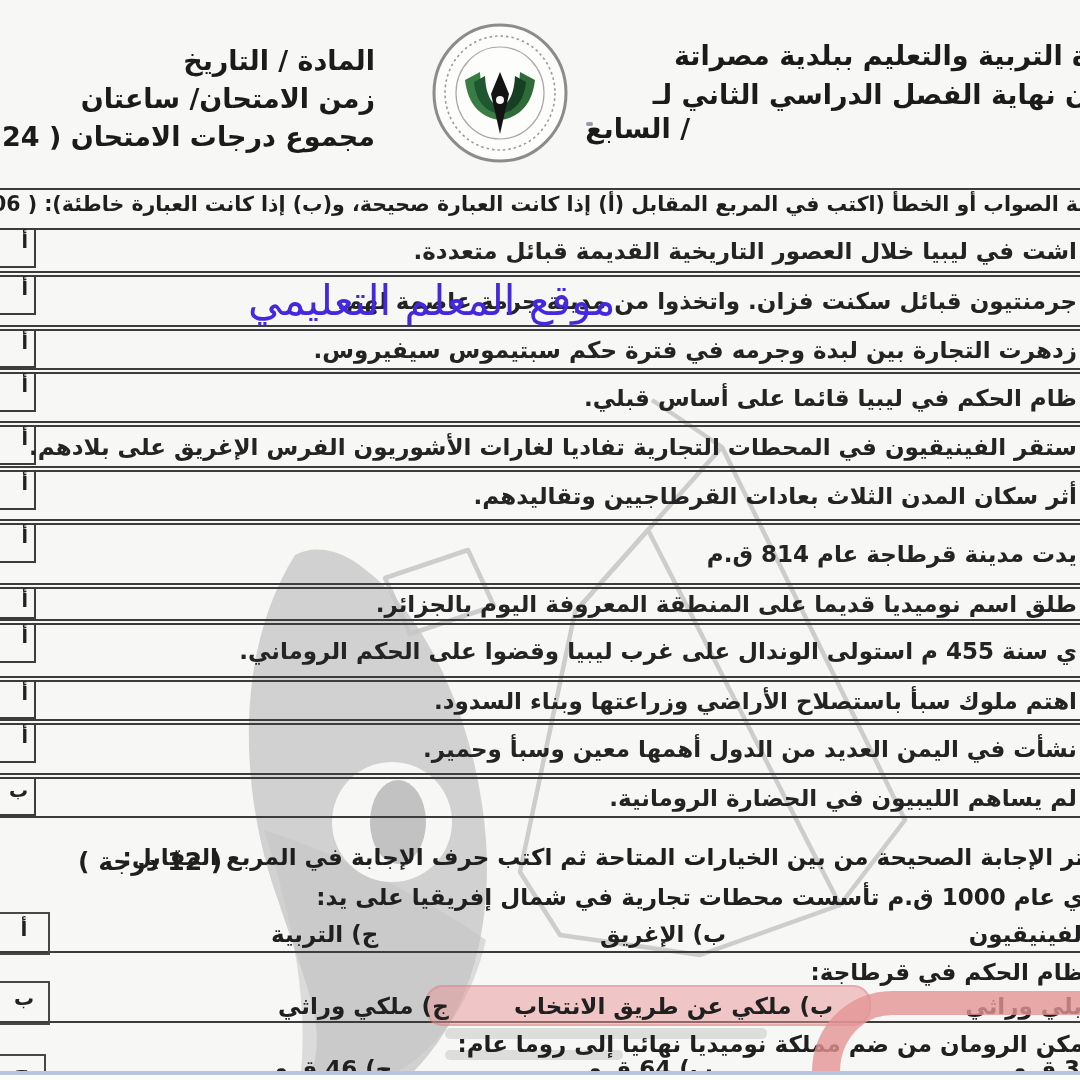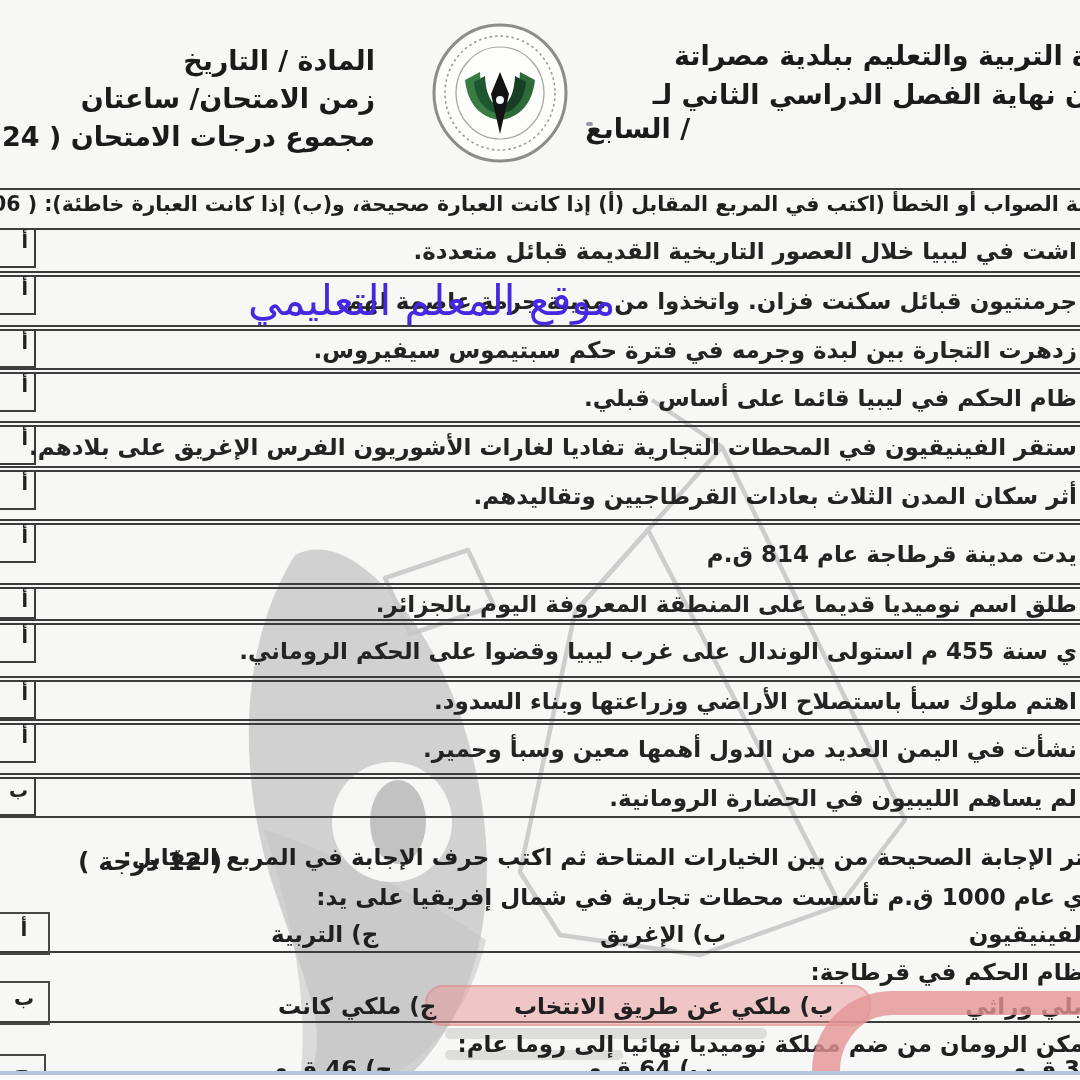--- a/index.html
+++ b/index.html
@@ -156,21 +156,21 @@
       <div class="mcq-stem" style="top: 884px; right: -4px;">ي عام 1000 ق.م تأسست محطات تجارية في شمال إفريقيا على يد:</div>
       <div class="mcq-opt" style="top: 921px; right: -2px;">لفينيقيون</div>
       <div class="mcq-opt" style="top: 921px; left: 600px;">ب) الإغريق</div>
       <div class="mcq-opt" style="top: 921px; left: 271px;">ج) التربية</div>
       <div class="mcq-box" style="top: 912px; height: 39px; width: 48px;">
         <span>أ</span>
       </div>
       <div class="mcq-stem" style="top: 959px; right: -4px;">ظام الحكم في قرطاجة:</div>
       <div class="mcq-opt" style="top: 993px; right: -2px;">بلي وراثي</div>
       <div class="mcq-opt" style="top: 993px; left: 514px; font-weight: 700;">ب) ملكي عن طريق الانتخاب</div>
-      <div class="mcq-opt" style="top: 993px; left: 278px;">ج) ملكي كانت</div>
+      <div class="mcq-opt" style="top: 993px; left: 278px;">ج) ملكي وراثي</div>
       <div class="mcq-box" style="top: 981px; height: 40px; width: 48px;">
         <span>ب</span>
       </div>
       <div class="mcq-stem" style="top: 1031px; right: -4px;">مكن الرومان من ضم مملكة نوميديا نهائيا إلى روما عام:</div>
       <div class="mcq-opt" style="top: 1056px; right: -16px;">39 ق.م</div>
       <div class="mcq-opt" style="top: 1056px; left: 585px;">ب) 64 ق.م</div>
       <div class="mcq-opt" style="top: 1056px; left: 271px;">ج) 46 ق.م</div>
       <div class="mcq-box" style="top: 1054px; height: 40px; width: 44px;">
         <span>ج</span>
       </div>

